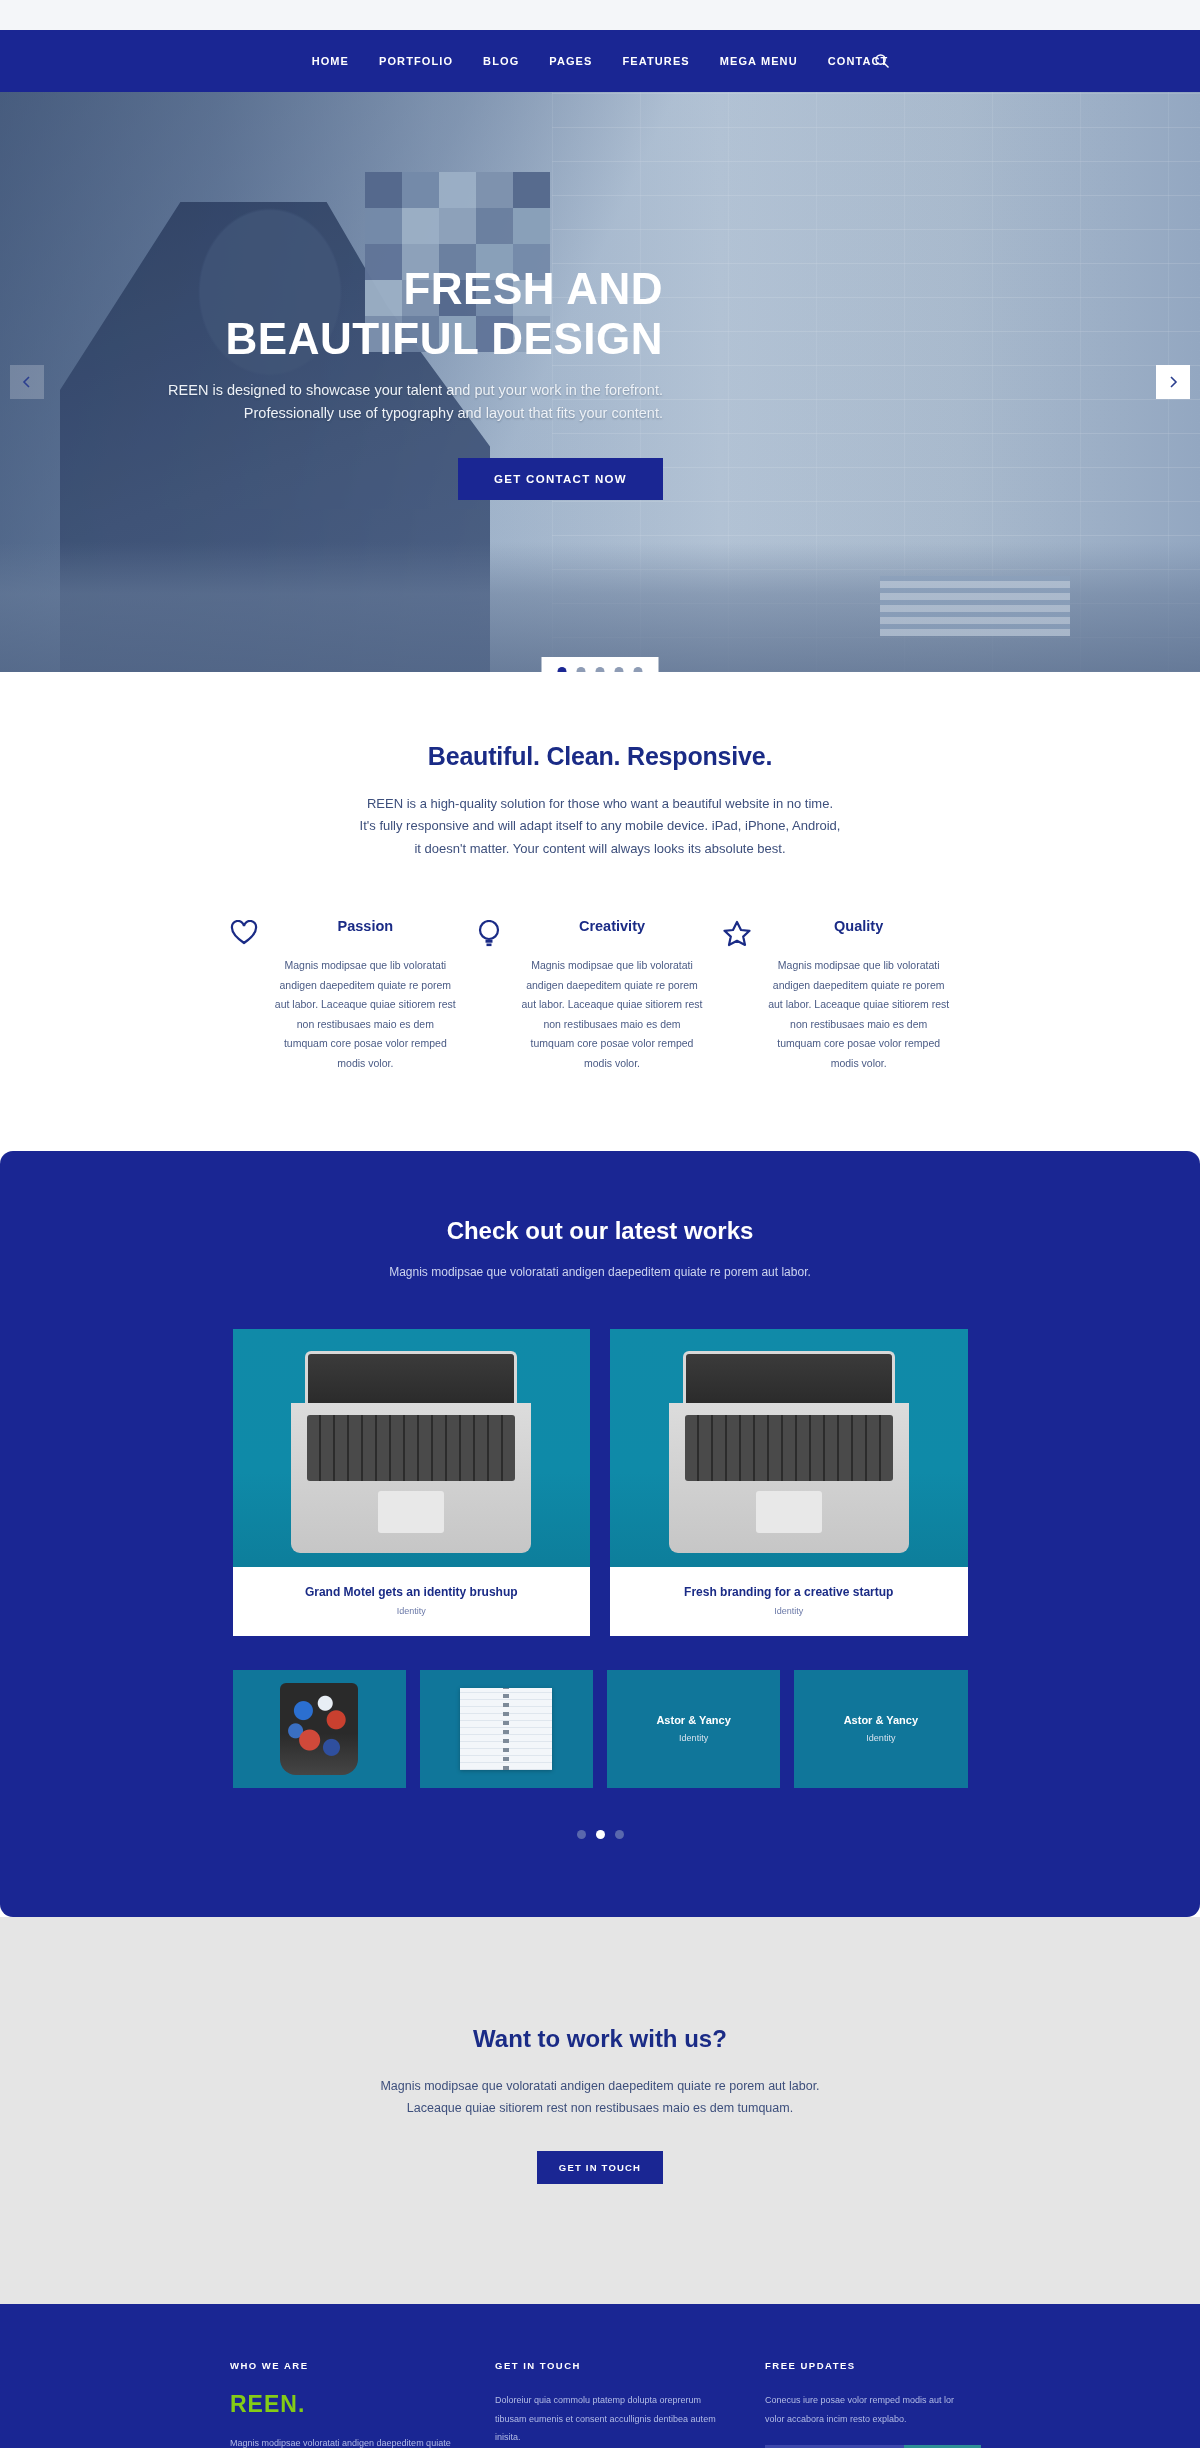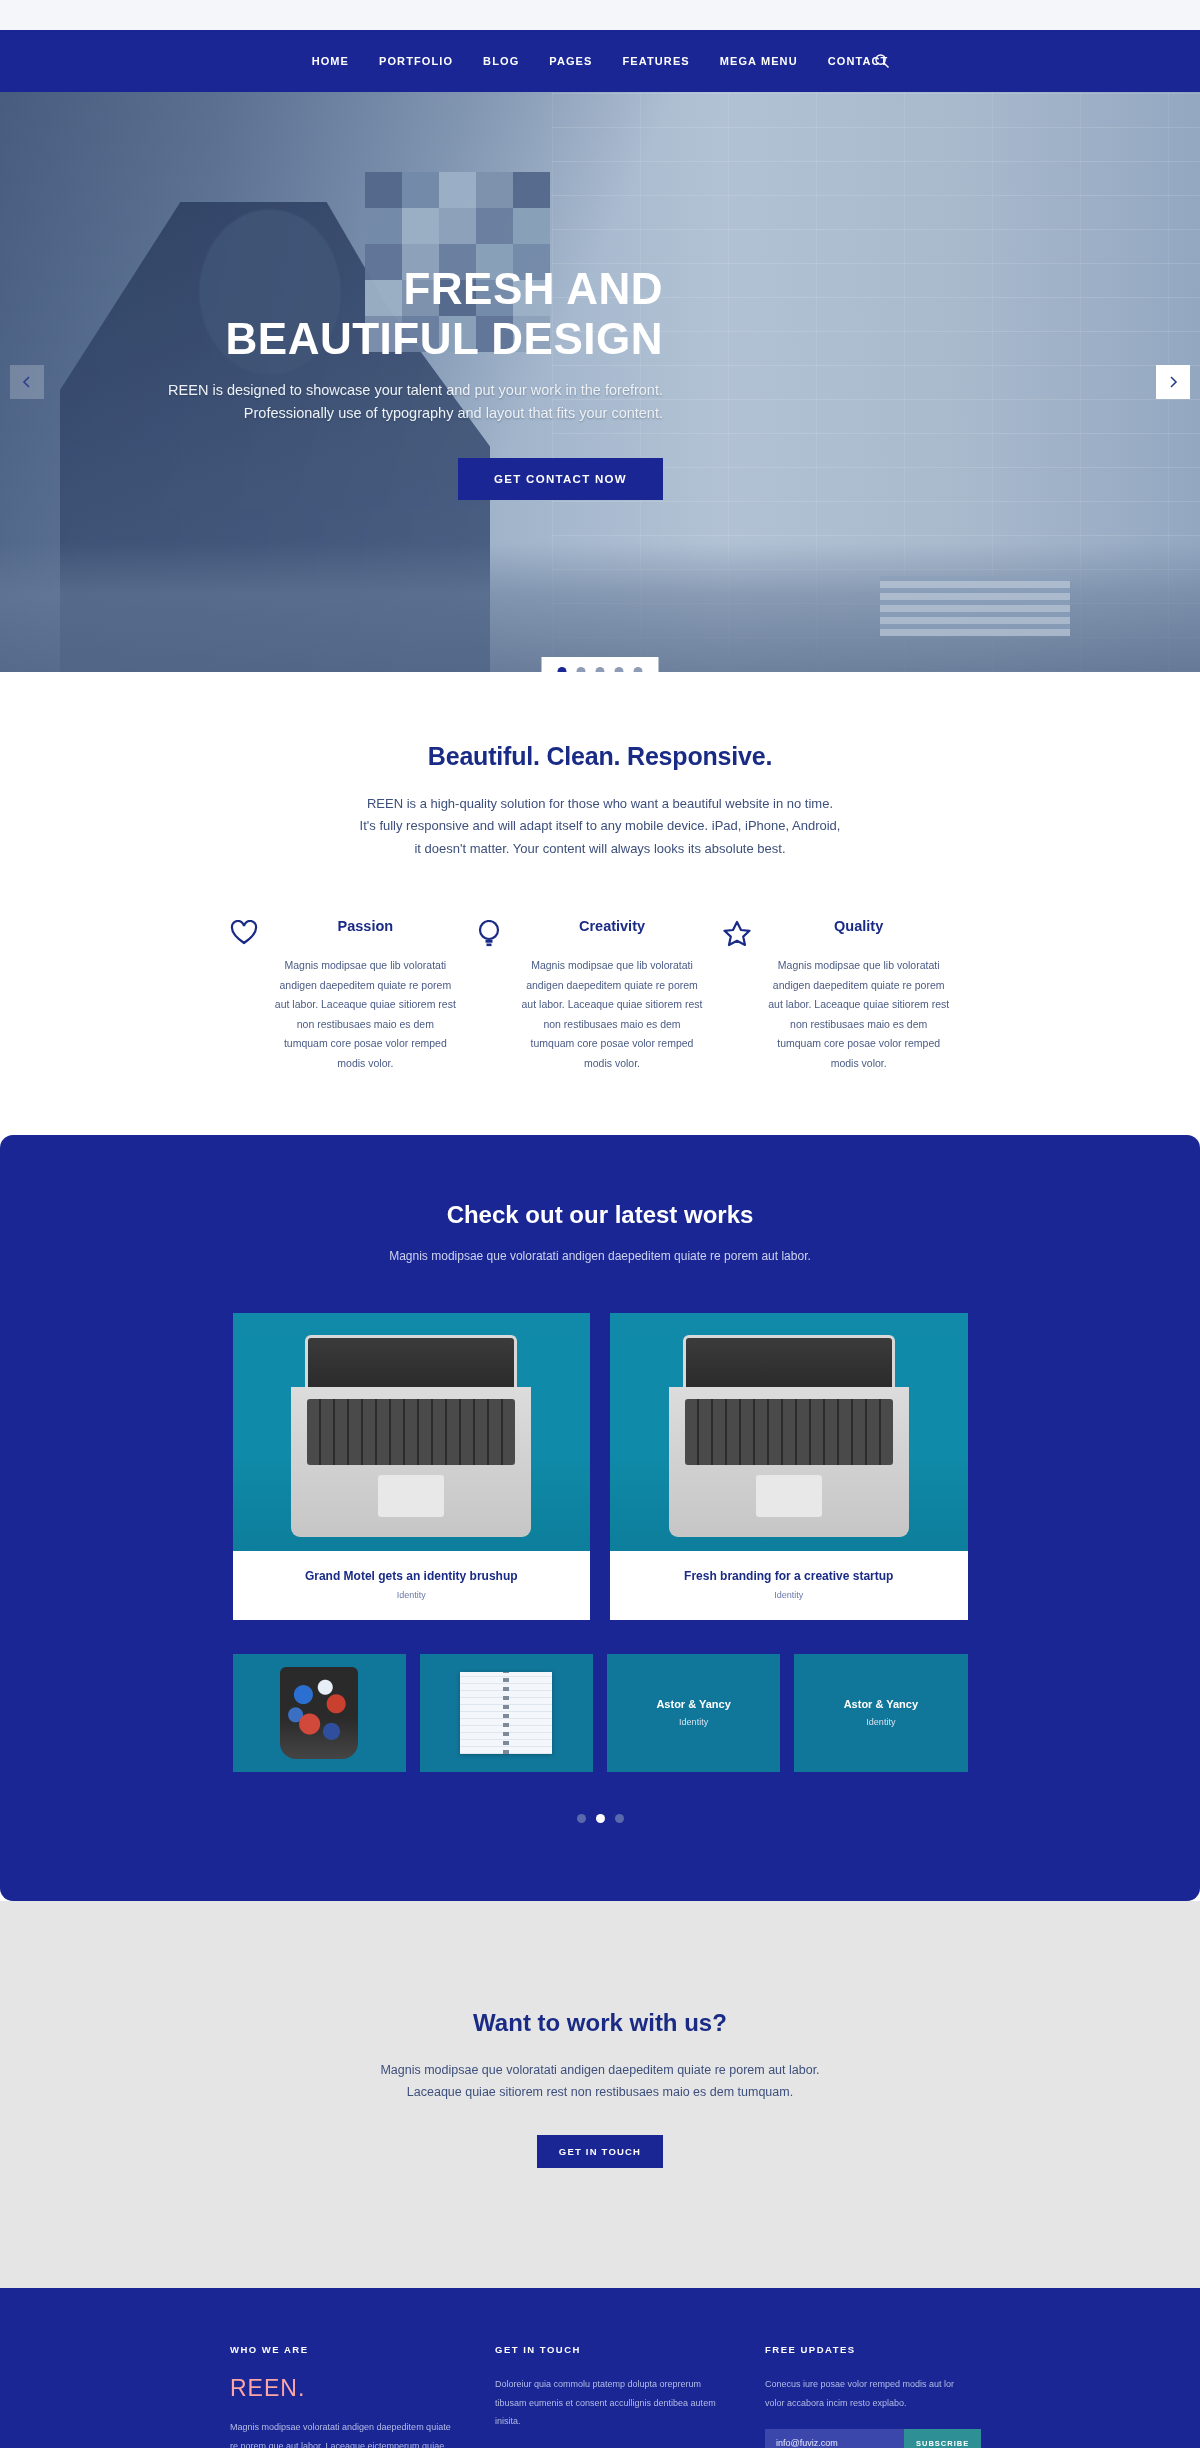--- a/index.html
+++ b/index.html
@@ -103,21 +103,21 @@
     background:#fff; padding:10px 16px; display:flex; gap:10px; align-items:center;
   }
   .hero-dots span { width:9px; height:9px; border-radius:50%; background:#8e9cb5; cursor:pointer; }
   .hero-dots span.active { background:#1a2693; }
 
   
   .intro { padding:70px 0 0; text-align:center; background:#fff; }
   .intro h2 { color:#1a2b86; font-size:25px; font-weight:bold; letter-spacing:-.2px;text-align:center; }
   .intro p { color:#3d4f7c; font-size:13px; line-height:1.73; margin-top:22px; }
 
-  .features { display:flex; gap:0; width:740px; margin:58px auto 0; padding-bottom:62px; }
+  .features { display:flex; gap:0; width:740px; margin:58px auto 0; padding-bottom:78px;justify-content:flex-end; }
   .feature { flex:1; display:flex; gap:14px; padding-right:20px; }
   .feat-icon { width:30px; flex:0 0 30px; padding-top:2px; }
   .feat-icon svg { display:block; }
   .feat-body h3 { color:#1a2b86; font-size:14.5px; font-weight:bold; margin-bottom:12px; }
   .feat-body p { color:#4a5b85; font-size:10.5px; line-height:1.85; }
 
   
   .portfolio { background:#1a2693; padding:66px 0 78px; text-align:center; position:relative;border-radius:13px; }
   .portfolio h2 { color:#fff; font-size:24px; font-weight:bold; }
   .portfolio .lead { color:#ccd3ef; font-size:12px; margin-top:20px; }
@@ -194,21 +194,21 @@
     font-size:9.5px; font-weight:bold; letter-spacing:1.2px; padding:11px 22px; cursor:pointer;
   }
 
   
   .footer { background:#1a2693; padding:56px 0 60px; }
   .footer-inner { width:740px; margin:0 auto; display:flex; gap:40px; }
   .fcol { flex:1; }
   .fcol.c1 { flex:0 0 225px; }
   .fcol.c2 { flex:0 0 230px; }
   .fcol h4 { color:#fff; font-size:9.5px; font-weight:bold; letter-spacing:1.5px; margin-bottom:20px; }
-  .brand { color:#fca5a5; font-size:23px; font-weight:normal; letter-spacing:1px; margin-bottom:16px; }
+  .brand { color:#84cc16; font-size:23px; font-weight:bold; letter-spacing:1px; margin-bottom:16px; }
   .fcol p { color:#b3bce6; font-size:9px; line-height:2.05; }
   .subscribe { display:flex; margin-top:17px; width:205px; }
   .subscribe input {
     flex:1; border:none; background:#3c47ab; color:#e6eaff;
     font-family:inherit; font-size:9px; padding:9px 11px; outline:none;
   }
   .subscribe input::placeholder { color:#c6cdf0; }
   .subscribe button {
     border:none; background:#2e8f95; color:#fff; font-family:inherit;
     font-size:7.5px; font-weight:bold; letter-spacing:1px; padding:0 12px; cursor:pointer;

